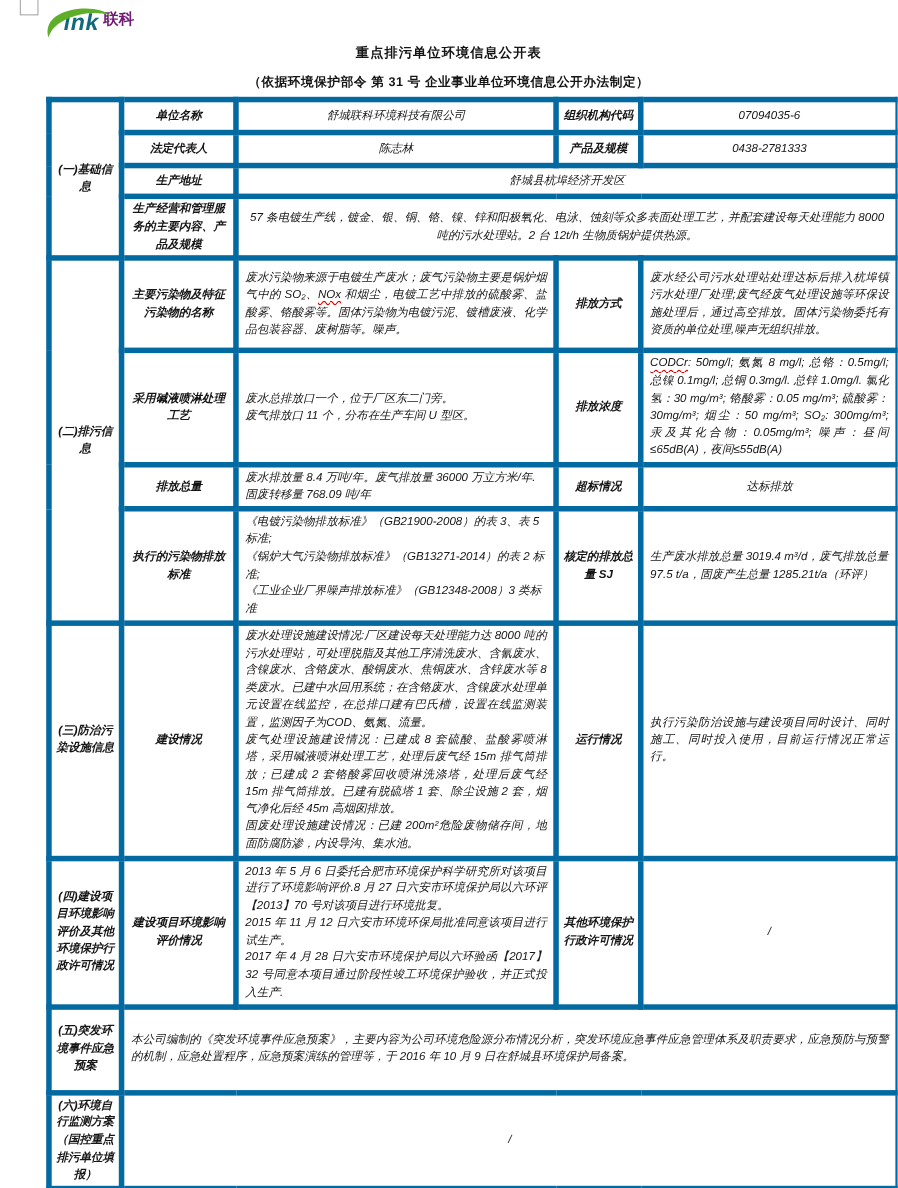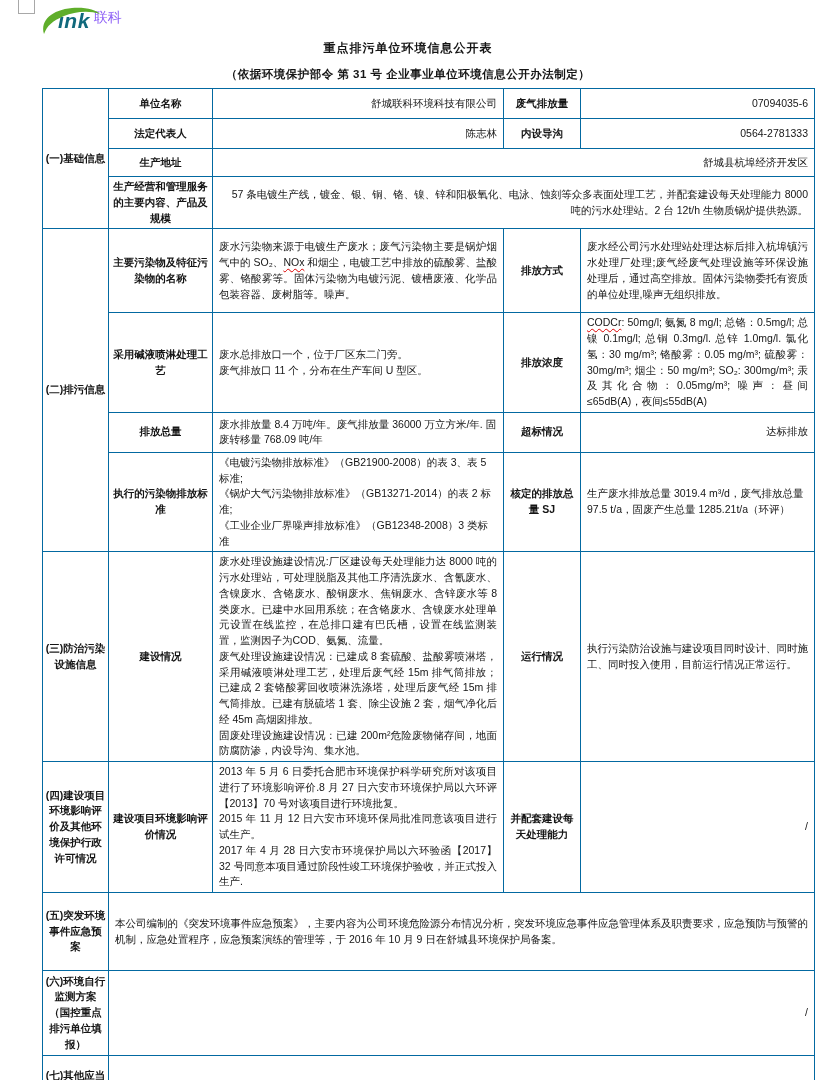--- a/index.html
+++ b/index.html
@@ -11,37 +11,37 @@
   .artifact-box {
     position:absolute; left:18px; top:-7px; width:17px; height:21px;
     border:1px solid #a8a8a8; background:#fff;
   }
   .logo { position:absolute; left:44px; top:10px; height:32px; display:flex; align-items:flex-start; }
   .logo-swoosh { position:absolute; left:-6px; top:-4px; }
   .logo-wordmark {
     font-size:21px; font-weight:bold; font-style:italic; color:#10697c;
     letter-spacing:0.5px; line-height:1; padding-left:14px;
   }
-  .logo-cn { font-size:14px; font-weight:normal; color:#8b5cf6; margin-left:4px; line-height:1.1; }
+  .logo-cn { font-size:14px; font-weight:bold; color:#701a75; margin-left:4px; line-height:1.1; }
   .doc-title {
     position:absolute; top:40px; left:0; width:100%; text-align:center;
     font-size:12px; font-weight:bold; letter-spacing:1px;
   }
   .doc-subtitle {
     position:absolute; top:67px; left:0; width:100%; text-align:center;
     font-size:11.5px; font-weight:bold; letter-spacing:0.5px;
   }
   table.main {
     position:absolute; left:42px; top:88px; width:772px;
     border-collapse:collapse; table-layout:fixed; font-size:10.5px;
   }
-  td { border:1px solid #0369a1; vertical-align:middle; padding:2px 6px; line-height:1.5; }
+  td { border:5px solid #0369a1; vertical-align:middle; padding:2px 6px; line-height:1.5;font-style:italic; }
   td.lab { font-weight:bold; text-align:center; padding:2px 3px; }
   td.sec { padding:2px 2px; }
-  .ctr { text-align:right; }
+  .ctr { text-align:center; }
   .ml { white-space:pre-line; }
   .just { text-align:justify; text-justify:inter-ideograph; }
   tr.r1 { height:30px; }  tr.r2 { height:30px; }  tr.r3 { height:28px; }
   tr.r4 { height:52px; }  tr.r5 { height:84px; }  tr.r6 { height:90px; }
   tr.r7 { height:40px; }  tr.r8 { height:58px; }  tr.r9 { height:192px; }
   tr.r10 { height:120px; } tr.r11 { height:78px; } tr.r12 { height:85px; }
   tr.r13 { height:73px; }
   .wavy {
     text-decoration:underline; text-decoration-style:wavy;
     text-decoration-color:#dd0000; text-decoration-thickness:1px;
@@ -71,29 +71,29 @@
       <col style="width:291px">
       <col style="width:77px">
       <col style="width:234px">
   </colgroup>
 
   <tbody>
       <tr class="r1">
     <td class="lab sec" rowspan="4">(一)基础信息</td>
     <td class="lab">单位名称</td>
     <td class="ctr">舒城联科环境科技有限公司</td>
-    <td class="lab">废气排放量</td>
+    <td class="lab">组织机构代码</td>
     <td class="ctr">07094035-6</td>
   </tr>
 
   <tr class="r2">
     <td class="lab">法定代表人</td>
     <td class="ctr">陈志林</td>
-    <td class="lab">内设导沟</td>
-    <td class="ctr">0564-2781333</td>
+    <td class="lab">产品及规模</td>
+    <td class="ctr">0438-2781333</td>
   </tr>
 
   <tr class="r3">
     <td class="lab">生产地址</td>
     <td class="ctr" colspan="3">舒城县杭埠经济开发区</td>
   </tr>
 
   <tr class="r4">
     <td class="lab">生产经营和管理服务的主要内容、产品及规模</td>
     <td class="ctr" colspan="3">57 条电镀生产线，镀金、银、铜、铬、镍、锌和阳极氧化、电泳、蚀刻等众多表面处理工艺，并配套建设每天处理能力 8000 吨的污水处理站。2 台 12t/h 生物质锅炉提供热源。</td>
@@ -140,21 +140,21 @@
     <td class="lab">运行情况</td>
     <td class="just">执行污染防治设施与建设项目同时设计、同时施工、同时投入使用，目前运行情况正常运行。</td>
   </tr>
 
   <tr class="r10">
     <td class="lab sec">(四)建设项目环境影响评价及其他环境保护行政许可情况</td>
     <td class="lab">建设项目环境影响评价情况</td>
     <td class="ml just">2013 年 5 月 6 日委托合肥市环境保护科学研究所对该项目进行了环境影响评价.8 月 27 日六安市环境保护局以六环评【2013】70 号对该项目进行环境批复。
 2015 年 11 月 12 日六安市环境环保局批准同意该项目进行试生产。
 2017 年 4 月 28 日六安市环境保护局以六环验函【2017】32 号同意本项目通过阶段性竣工环境保护验收，并正式投入生产.</td>
-    <td class="lab">并配套建设每天处理能力</td>
+    <td class="lab">其他环境保护行政许可情况</td>
     <td class="ctr">/</td>
   </tr>
 
   <tr class="r11">
     <td class="lab sec">(五)突发环境事件应急预案</td>
     <td colspan="4" class="just">本公司编制的《突发环境事件应急预案》，主要内容为公司环境危险源分布情况分析，突发环境应急事件应急管理体系及职责要求，应急预防与预警的机制，应急处置程序，应急预案演练的管理等，于 2016 年 10 月 9 日在舒城县环境保护局备案。</td>
   </tr>
 
   <tr class="r12">
     <td class="lab sec">(六)环境自行监测方案（国控重点排污单位填报）</td>

